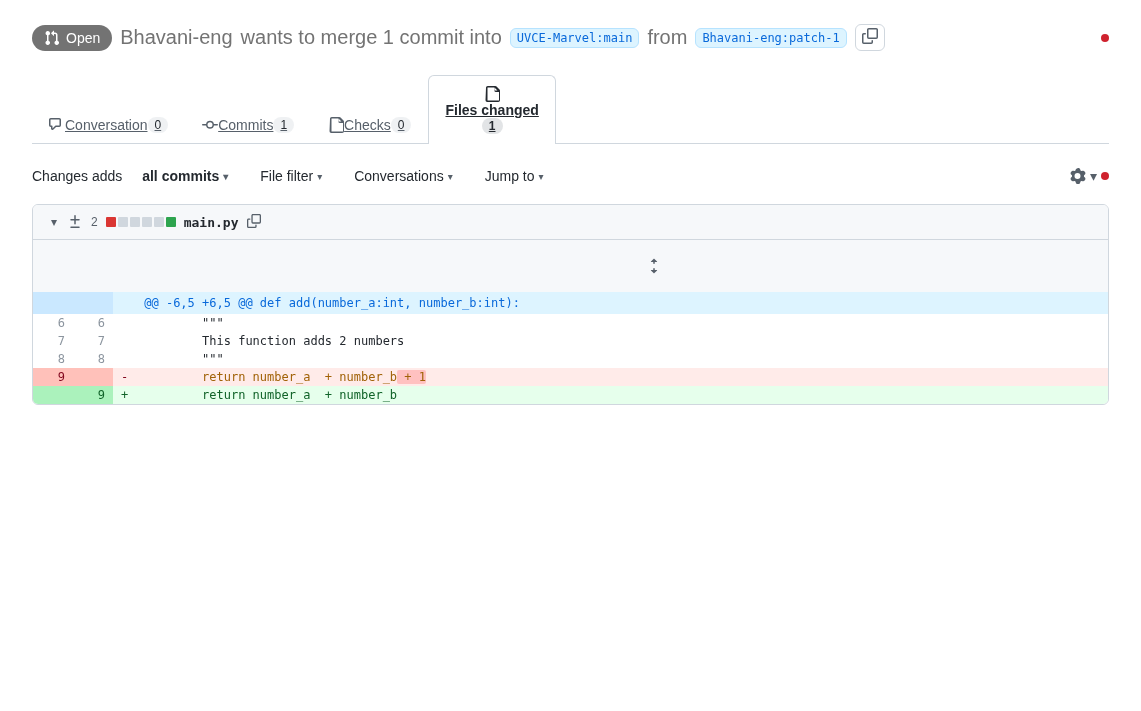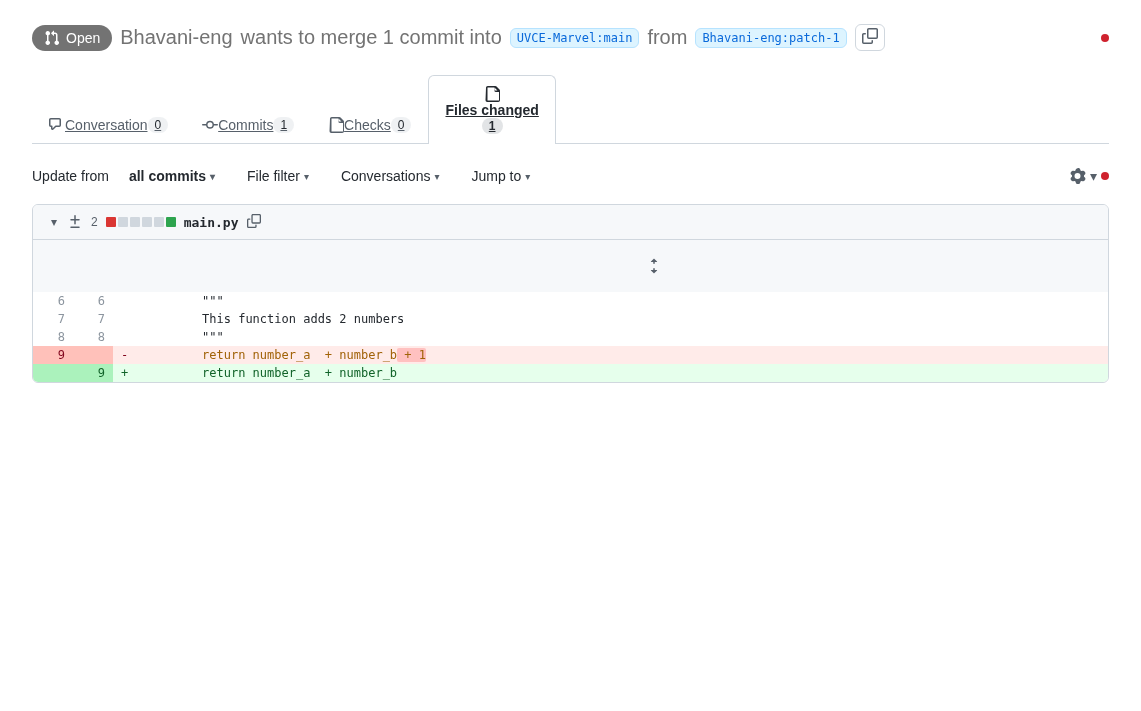--- a/index.html
+++ b/index.html
@@ -347,21 +347,21 @@
       <svg width="16" height="16" viewBox="0 0 16 16" fill="currentColor">
         <path d="M2 1.75C2 .784 2.784 0 3.75 0h7.586c.464 0 .909.184 1.237.513l2.914 2.914c.329.328.513.773.513 1.237v9.586A1.75 1.75 0 0 1 14.25 16h-11a1.75 1.75 0 0 1-1.75-1.75Zm1.75-.25a.25.25 0 0 0-.25.25v12.5c0 .138.112.25.25.25h11a.25.25 0 0 0 .25-.25V6h-2.75A1.75 1.75 0 0 1 10.25 4.25V1.5Zm6.75.062V4.25c0 .138.112.25.25.25h2.688l-.011-.013-2.914-2.914-.013-.011Z"></path>
       </svg>
       <span>Files changed</span>
       <span class="tab-count">1</span>
     </div>
   </div>
 
   <div class="diff-toolbar">
     <span class="changes-from">
-      <span>Update from</span>
+      <span>Changes adds</span>
       <button class="toolbar-btn" style="display:inline-flex;font-weight:600;">
         <strong>all commits</strong>
         <span class="chevron"> ▾</span>
       </button>
     </span>
 
     <button class="toolbar-btn">
       <span>File filter</span>
       <span class="chevron">▾</span>
     </button>
@@ -419,20 +419,26 @@
         <tr class="expand-row">
           <td class="line-num"></td>
           <td class="line-num"></td>
           <td colspan="2" style="text-align:center;color:#57606a;padding:4px;">
             <svg width="16" height="16" viewBox="0 0 16 16" fill="currentColor" style="vertical-align:middle;">
               <path d="M8.177.677l2.896 2.896a.25.25 0 0 1-.177.427H8.75v1.25a.75.75 0 0 1-1.5 0V4H5.104a.25.25 0 0 1-.177-.427L7.823.677a.25.25 0 0 1 .354 0ZM7.25 10.75a.75.75 0 0 1 1.5 0V12h2.146a.25.25 0 0 1 .177.427l-2.896 2.896a.25.25 0 0 1-.354 0l-2.896-2.896A.25.25 0 0 1 5.104 12H7.25v-1.25Z"></path>
             </svg>
           </td>
         </tr>
 
+        <tr class="hunk-row">
+          <td class="line-num"></td>
+          <td class="line-num"></td>
+          <td class="line-sign"></td>
+          <td class="line-code">@@ -6,5 +6,5 @@ def add(number_a:int, number_b:int):</td>
+        </tr>
 
         <tr class="context-row">
           <td class="line-num">6</td>
           <td class="line-num">6</td>
           <td class="line-sign"> </td>
           <td class="line-code">        """</td>
         </tr>
 
         <tr class="context-row">
           <td class="line-num">7</td>

